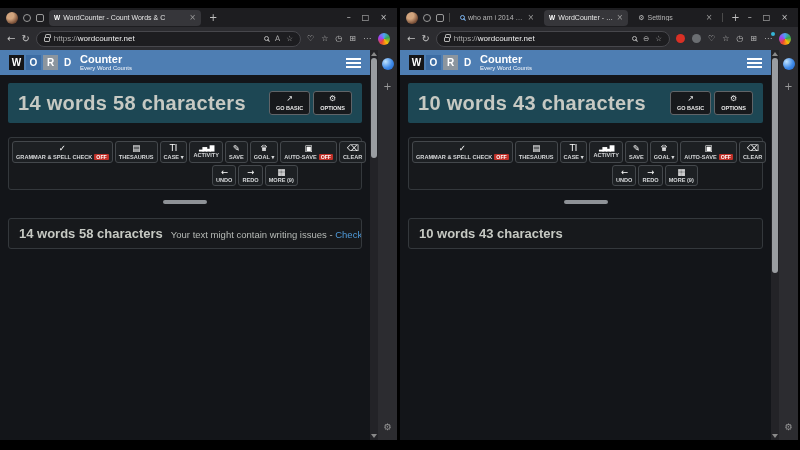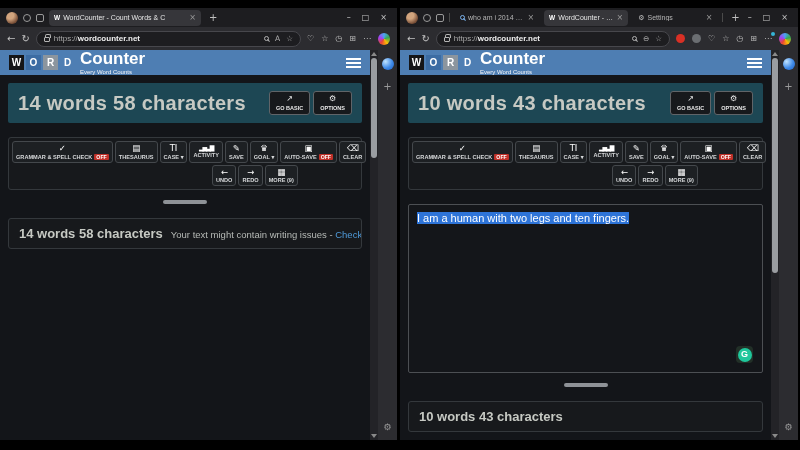--- a/index.html
+++ b/index.html
@@ -26,41 +26,41 @@
   .tab-div{width:1px;height:9px;background:#4a4a4a;flex:0 0 auto}
   .newtab{color:#c0c0c0;font-size:10px;padding:0 3px}
   .win-controls{margin-left:auto;display:flex;gap:11px;align-items:center;color:#c8c8c8;font-size:8px;padding-right:4px}
 
   .navbar{height:23px;background:#2c2c30;display:flex;align-items:center;gap:6px;padding:0 7px;flex:0 0 auto}
   .nav-glyph{color:#c3c3c3;font-size:10px;line-height:1}
   .pill{flex:1;height:16px;background:#1d1d20;border:1px solid #47474c;border-radius:8px;display:flex;align-items:center;gap:4px;padding:0 7px;min-width:0}
   .lock{width:6px;height:5px;border:1px solid #b5b5b5;border-radius:1px;position:relative;margin-top:2px;flex:0 0 auto}
   .lock::before{content:"";position:absolute;width:4px;height:3px;border:1px solid #b5b5b5;border-bottom:none;border-radius:2px 2px 0 0;top:-4px;left:0}
   .url{font-size:8px;color:#a8a8a8;white-space:nowrap;overflow:hidden}
-  .url .domain{color:#efefef;font-weight:bold}
+  .url .domain{color:#efefef;font-weight:normal}
   .pill-icons{margin-left:auto;display:flex;gap:6px;align-items:center;color:#b0b0b0;font-size:7.5px}
   .mag{width:5px;height:5px;border:1px solid currentColor;border-radius:50%;position:relative;flex:0 0 auto}
   .mag::after{content:"";position:absolute;width:3px;height:1px;background:currentColor;transform:rotate(45deg);right:-2px;bottom:-1px}
   .blue{color:#7ab1ea}
   .nav-after{display:flex;gap:7px;align-items:center;color:#bdbdbd;font-size:8px}
   .ext-red{width:9px;height:9px;border-radius:50%;background:#d93025;flex:0 0 auto}
   .ext-gray{width:9px;height:9px;border-radius:50%;background:#6b6e72;flex:0 0 auto}
   .more-wrap{position:relative}
   .sync-dot{position:absolute;right:-3px;top:-2px;width:4px;height:4px;border-radius:50%;background:#35b5d6}
   .profile{width:12px;height:12px;border-radius:50%;background:conic-gradient(from 0deg,#4aa3f0,#34a853,#fbbc05,#ea4335,#a142f4,#4aa3f0);flex:0 0 auto}
 
   
   .content{flex:1;display:flex;min-height:0}
   .page{flex:1;display:flex;flex-direction:column;min-width:0;background:#131519}
   .wc-header{height:25px;background:#4e7eb3;display:flex;align-items:center;padding:0 9px;flex:0 0 auto}
   .tiles{display:flex;gap:2px}
   .tile{width:15px;height:15px;display:flex;align-items:center;justify-content:center;color:#fff;font-weight:bold;font-size:10px}
   .t1{background:#151517}.t2{background:#3c6ca3}.t3{background:#8b959e}.t4{background:transparent}
   .logo-text{margin-left:5px;color:#fff;line-height:1.1}
-  .logo-title{font-size:17px;font-weight:bold}
+  .logo-title{font-size:11px;font-weight:bold}
   .logo-tag{font-size:6px;opacity:.95}
   .hamburger{margin-left:auto;display:flex;flex-direction:column;gap:2px}
   .hamburger i{width:15px;height:2px;background:#fff;display:block}
 
   .page-body{flex:1;display:flex;flex-direction:column;padding:8px;gap:14px;min-height:0}
   .counter-panel{background:#1d4754;border-radius:2px;padding:8px 10px;flex:0 0 auto}
   .counter-row{display:flex;align-items:center}
   .big-count{font-size:20px;font-weight:bold;color:#c6c9c3;white-space:nowrap;letter-spacing:.3px}
   .panel-btns{margin-left:auto;display:flex;gap:3px}
   .pbtn{background:#17191c;border:1px solid #606468;border-radius:3px;color:#e9e9e9;padding:3px 6px;display:flex;flex-direction:column;align-items:center;gap:2px;cursor:pointer}
@@ -413,26 +413,20 @@
               <span class="ico">→</span>
               <span class="lbl">REDO</span>
             </span>
             <span class="tbtn">
               <span class="ico">▦</span>
               <span class="lbl">MORE (9)</span>
             </span>
           </div>
         </div>
 
-        <div class="textarea">
-          <span class="sel">I am a human with two legs and ten fingers.</span>
-          <span class="grammarly">
-              <span class="gcircle">G</span>
-            </span>
-        </div>
         <div class="handle-row">
             <span class="handle"></span>
           </div>
 
         <div class="footer-panel">
           <span class="footer-count">10 words 43 characters</span>
         </div>
       </div>
     </div>
 

